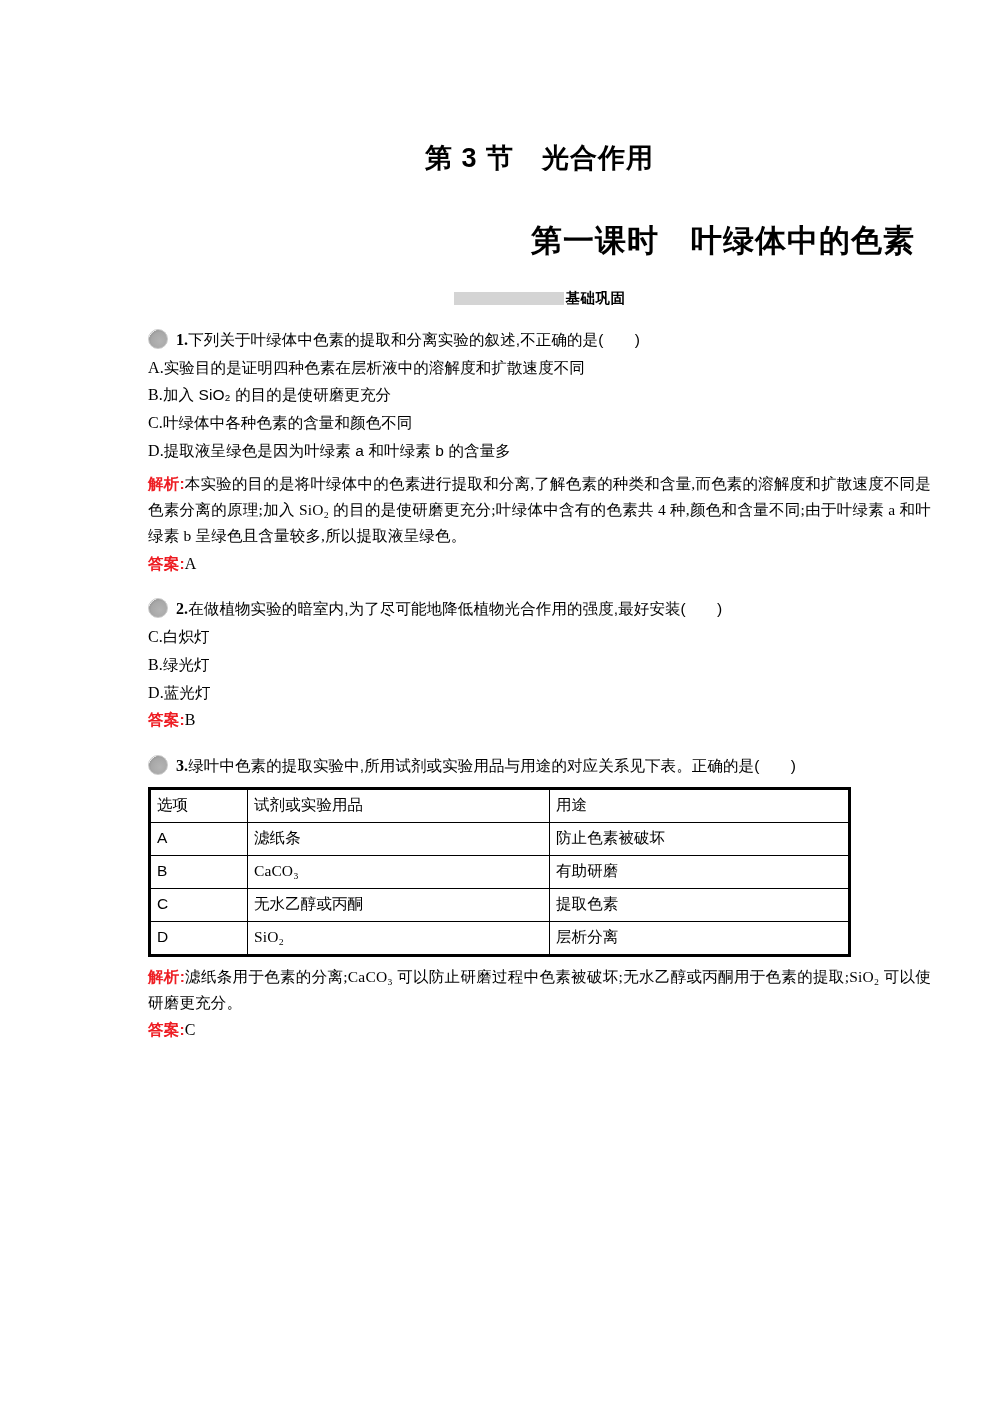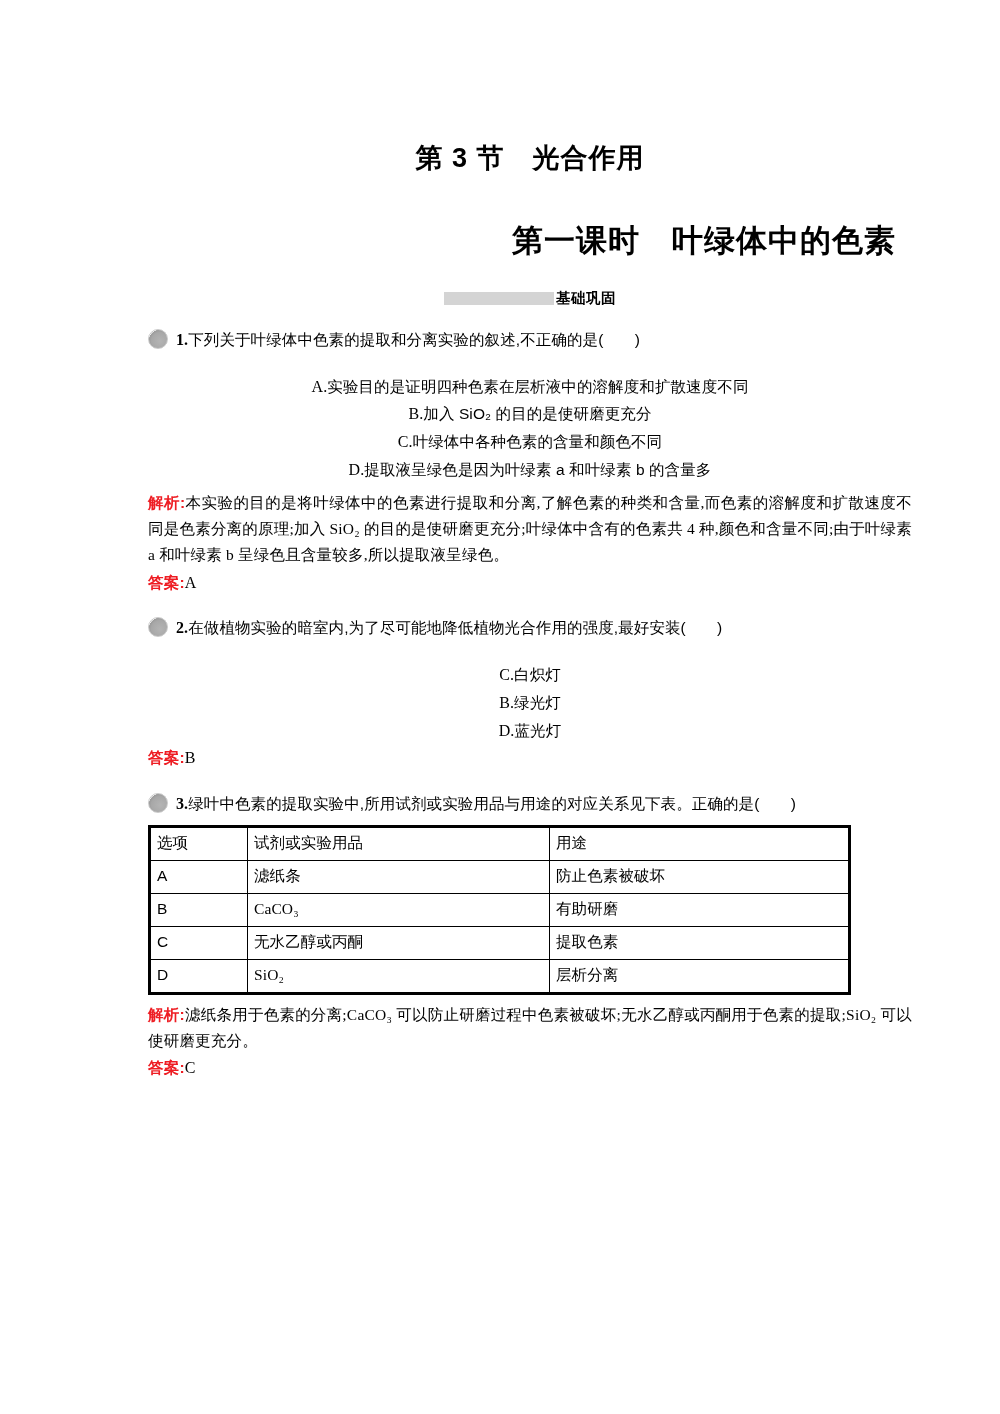--- a/index.html
+++ b/index.html
@@ -13,21 +13,21 @@
     font-family: "Liberation Sans", "DejaVu Sans", sans-serif;
     color: #000000;
     -webkit-font-smoothing: antialiased;
   }
 
   .page {
     position: relative;
     width: 1000px;
     height: 1414px;
     box-sizing: border-box;
-    padding: 0 88px 0 148px;
+    padding: 0 69px 0 148px;
   }
 
   
   .chapter-title {
     text-align: center;
     font-family: "Liberation Sans", "DejaVu Sans", sans-serif;
     font-weight: bold;
     font-size: 27px;
     letter-spacing: 1px;
     margin: 0;
@@ -89,22 +89,21 @@
     box-sizing: border-box;
   }
   .q-num {
     font-family: "Liberation Serif", "DejaVu Serif", serif;
     font-weight: bold;
     font-size: 16px;
   }
   .q-tail { white-space: pre; }
 
   .q-options {
-    margin-top: 20px;
-    text-align: center;
+    margin-top: 1px;
   }
   .q-option {
     font-size: 15.5px;
     line-height: 1.72;
     letter-spacing: 0.1px;
   }
   .opt-letter {
     font-family: "Liberation Serif", "DejaVu Serif", serif;
     font-size: 16px;
   }

